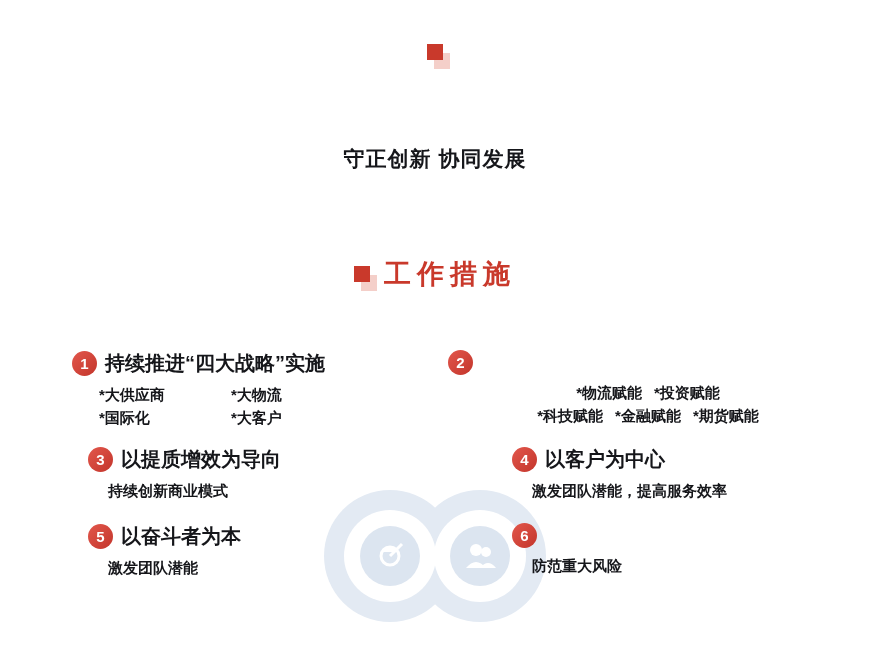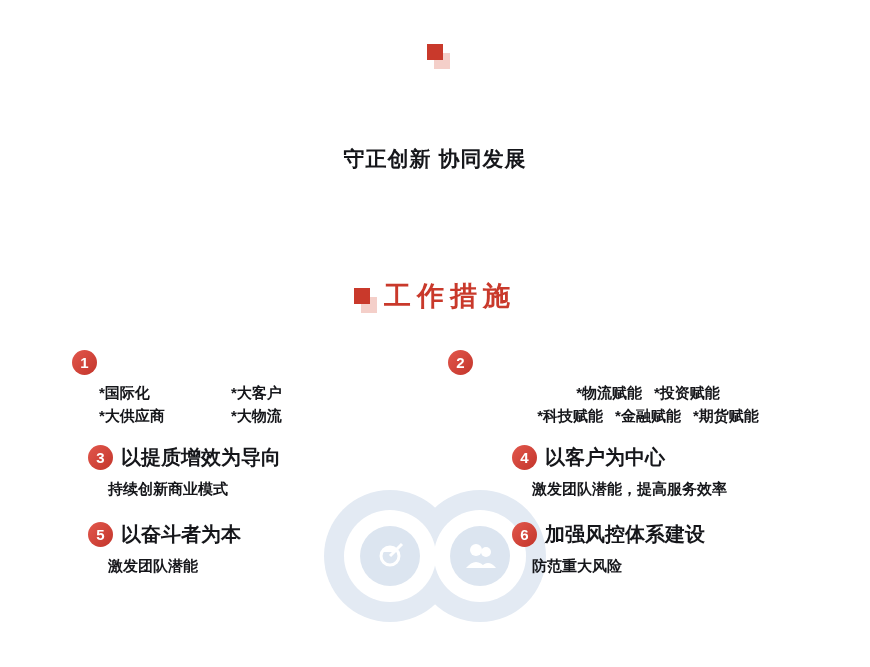--- a/index.html
+++ b/index.html
@@ -58,21 +58,21 @@
     z-index: -1;
   }
   .heading-text {
     font-size: 27px;
     font-weight: bold;
     color: #c9392b;
     letter-spacing: 6px;
   }
 
   #heading-policy { top: 44px; }
-  #heading-measures { top: 278px; }
+  #heading-measures { top: 256px; }
 
   
   .slogans {
     position: absolute;
     top: 115px;
     width: 100%;
     text-align: center;
     z-index: 2;
     margin-top: 30px;
   }
@@ -202,27 +202,28 @@
     <span class="heading-text">工作措施</span>
   </span>
 </div>
 
 <div class="measures">
 
   <div class="measure-row row-1">
     <div class="measure" id="measure-1">
       <div class="measure-head">
         <span class="badge">1</span>
-      </div>
-      <div class="measure-sub">
+        <span class="measure-title">持续推进“四大战略”实施</span>
+      </div>
+      <div class="measure-sub">
+        <span class="sub-line">
+          <span class="sub-item">*大供应商</span><span class="sub-item">*大物流</span>
+        </span>
         <span class="sub-line">
           <span class="sub-item">*国际化</span><span class="sub-item">*大客户</span>
-        </span>
-        <span class="sub-line">
-          <span class="sub-item">*大供应商</span><span class="sub-item">*大物流</span>
         </span>
       </div>
     </div>
 
     <div class="measure" id="measure-2">
       <div class="measure-head">
         <span class="badge">2</span>
       </div>
       <div class="measure-sub">
         <span class="sub-line">
@@ -264,21 +265,20 @@
         <span class="measure-title">以奋斗者为本</span>
       </div>
       <div class="measure-sub">
         <span class="sub-line">激发团队潜能</span>
       </div>
     </div>
 
     <div class="measure" id="measure-6">
       <div class="measure-head">
         <span class="badge">6</span>
-        <span class="measure-title">加强风控体系建设</span>
       </div>
       <div class="measure-sub">
         <span class="sub-line">防范重大风险</span>
       </div>
     </div>
   </div>
 
 </div>
 
 </body></html>

